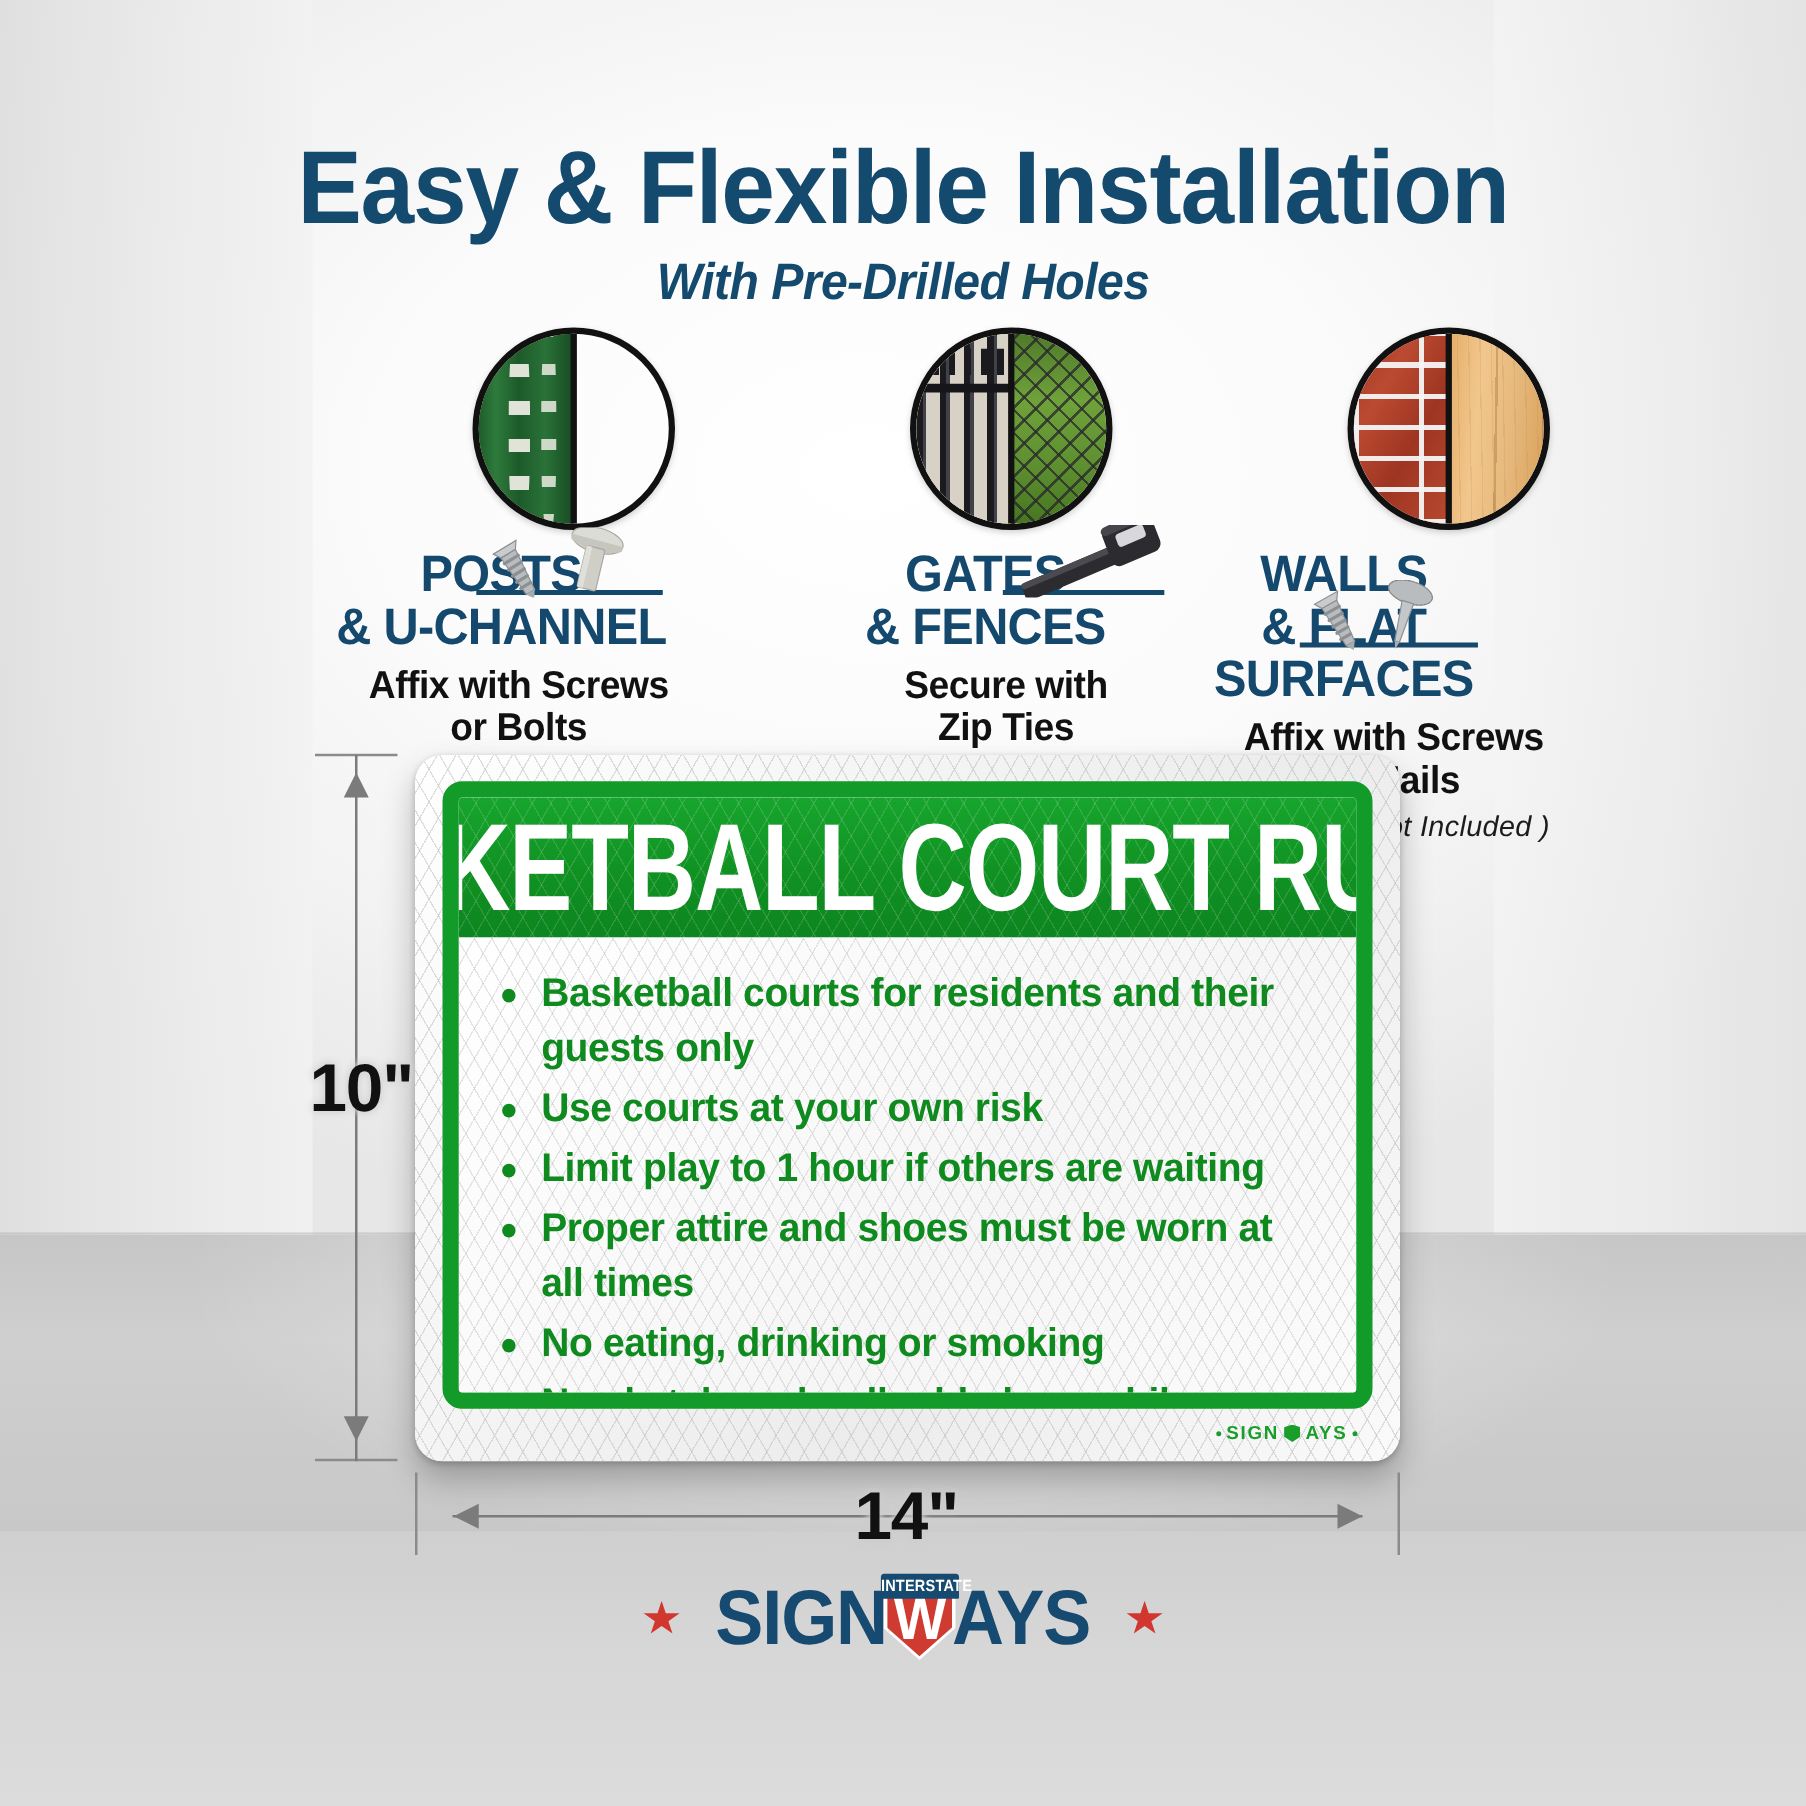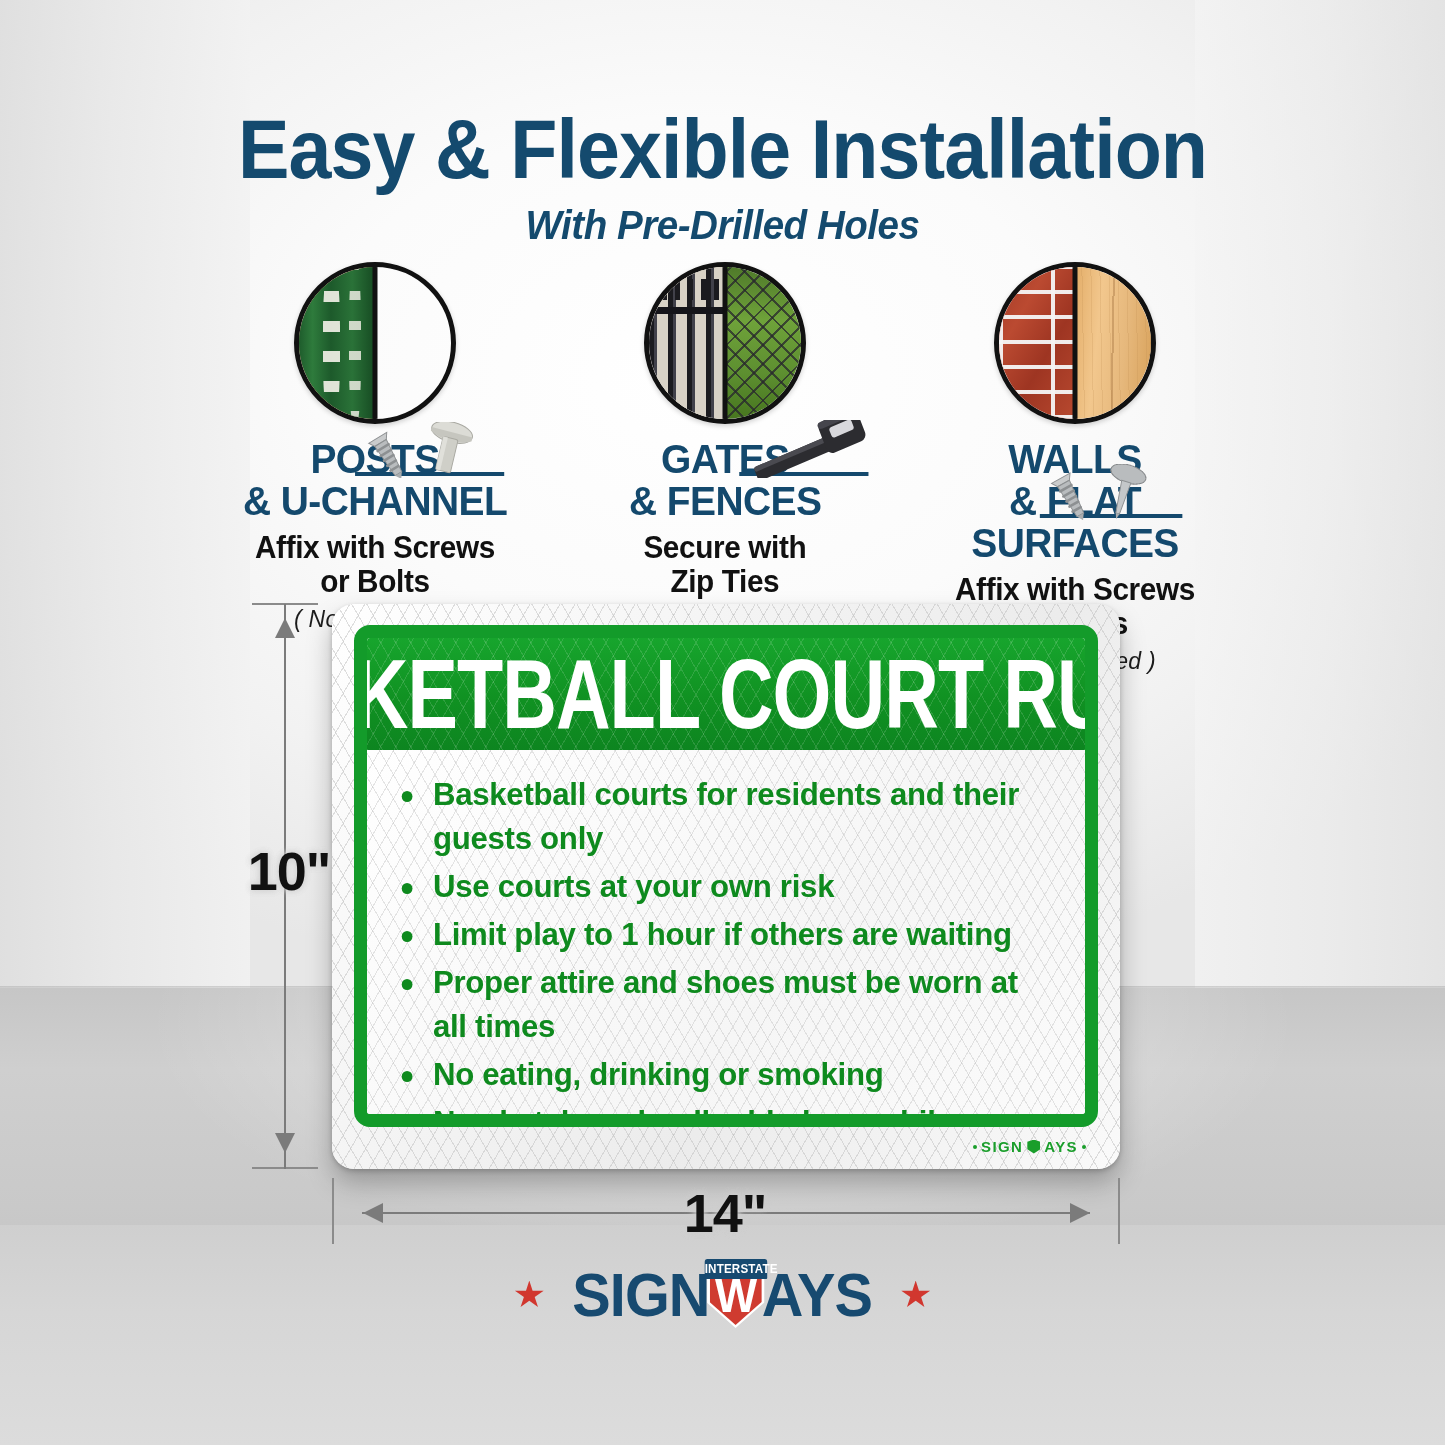--- a/index.html
+++ b/index.html
@@ -54,21 +54,21 @@
   .subtitle{
     margin-top:8px;font-size:41px;line-height:46px;font-weight:bold;font-style:italic;
     color:#144a6e;letter-spacing:-.5px;transform:scaleX(.94);transform-origin:center;
   }
 
   
   #features{
     position:absolute;left:210px;top:262px;width:1030px;height:330px;
     display:flex;justify-content:space-between;align-items:flex-start;
   }
-  .feat{width:330px;display:flex;flex-direction:column;align-items:center;position:relative;}
+  .feat{width:330px;display:flex;flex-direction:column;align-items:flex-end;position:relative;}
   .feat .circle{
     width:152px;height:152px;border-radius:50%;
     border:5px solid #111;overflow:hidden;position:relative;
     box-shadow:0 2px 5px rgba(0,0,0,.18);
   }
   .half{position:absolute;top:0;height:100%;width:50%;}
   .half.l{left:0;} .half.r{right:0;}
 
   
   .tex-wood-dark{

